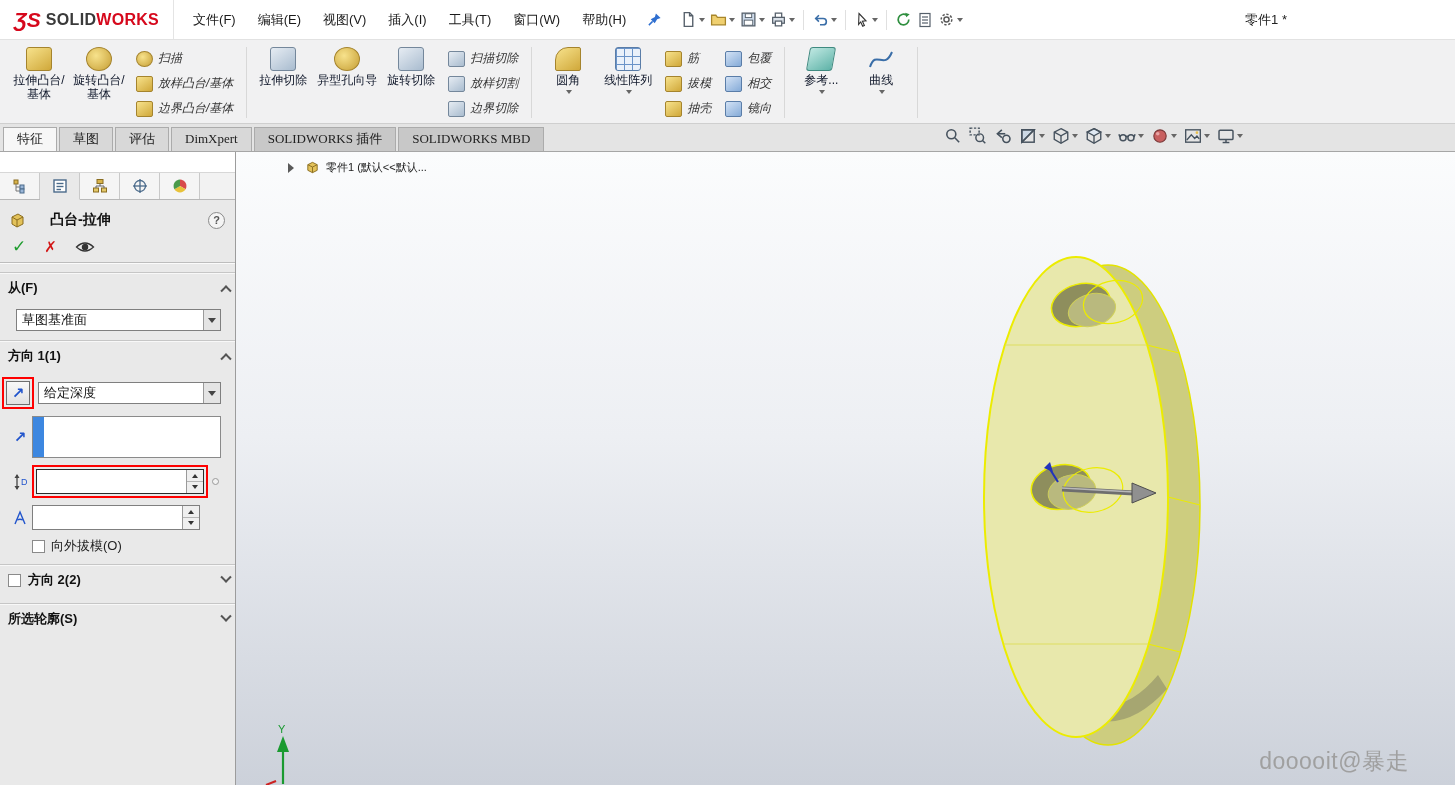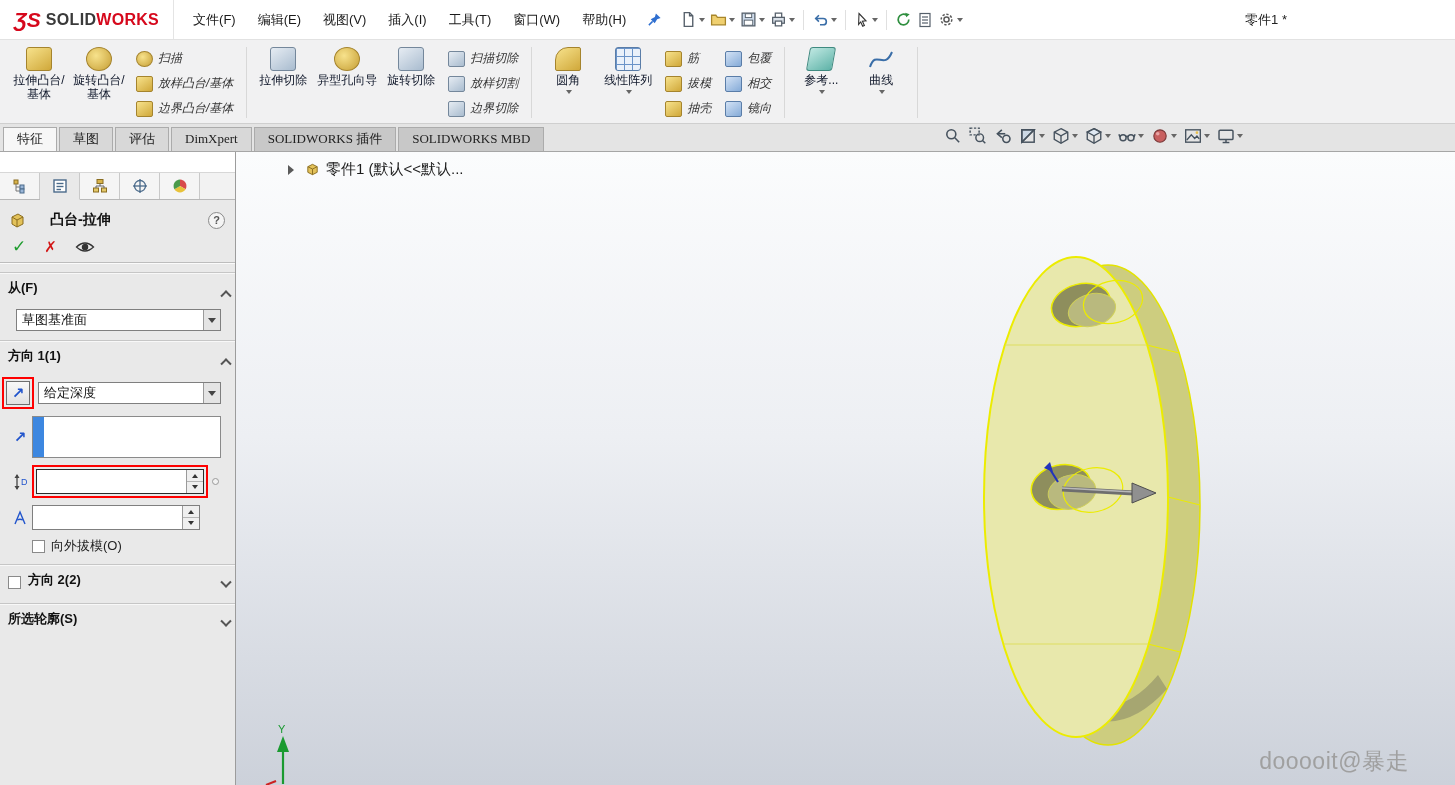--- a/index.html
+++ b/index.html
@@ -59,21 +59,21 @@
   .panel-top { height:21px; background:#fff; border-bottom:1px solid #d7d7d7; }
   .panel-tabs { height:27px; display:flex; background:#f2f2f2; border-bottom:1px solid #b8b8b8; }
   .ptab { width:40px; display:flex; align-items:center; justify-content:center; border-right:1px solid #c9c9c9; background:#f5f5f5; cursor:default; }
   .ptab.active { background:#e9e9e9; border-bottom:1px solid #e9e9e9; margin-bottom:-1px; }
   .pm { flex:1; overflow:hidden; font-size:13px; }
   .pm-header { display:flex; align-items:center; gap:24px; padding:11px 10px 7px 8px; font-weight:bold; font-size:14px; color:#111; }
   .help-circle { margin-left:auto; width:17px; height:17px; border:1px solid #8a8a8a; border-radius:50%; font-size:11px; font-weight:bold; color:#555; display:flex; align-items:center; justify-content:center; background:#f4f4f4; }
   .pm-actions { display:flex; align-items:center; gap:18px; padding:3px 12px 7px; border-bottom:1px solid #bdbdbd; box-shadow:0 1px 0 #fbfbfb; }
   .ok-mark { color:#1f9d2f; font-size:17px; font-weight:bold; line-height:16px; }
   .cancel-mark { color:#d21515; font-size:15px; font-weight:bold; line-height:16px; }
-  .pm-sec { display:flex; align-items:flex-end; padding:6px 2px 5px 8px; border-top:1px solid #c6c6c6; margin-top:9px; box-shadow:inset 0 1px 0 #f8f8f8; }
+  .pm-sec { display:flex; align-items:center; padding:6px 2px 5px 8px; border-top:1px solid #c6c6c6; margin-top:9px; box-shadow:inset 0 1px 0 #f8f8f8; }
   .pm-sec .sec-label { font-weight:bold; color:#111; }
   .chev { width:8px; height:8px; border-right:2px solid #555; border-bottom:2px solid #555; margin-left:auto; margin-right:3px; }
   .chev.up { transform:rotate(-135deg) translate(-2px,-2px); }
   .chev.down { transform:rotate(45deg) translate(-2px,-2px); }
   .pm-row { display:flex; align-items:center; margin:7px 14px 0 8px; }
   .rowicon { width:24px; flex:0 0 24px; display:flex; justify-content:center; align-items:center; }
   .sel-box { flex:1; height:22px; background:#fff; border:1px solid #7f7f7f; display:flex; align-items:center; padding-left:5px; font-size:13px; color:#111; }
   .dd { margin-left:auto; width:17px; align-self:stretch; background:#e4e4e4; border-left:1px solid #9a9a9a; display:flex; align-items:center; justify-content:center; }
   .dd .tri { width:0; height:0; border:4px solid transparent; border-top:5px solid #444; margin-top:4px; }
   .dir-arrow { color:#2255cc; font-weight:bold; font-size:15px; line-height:14px; }
@@ -89,21 +89,21 @@
   .spinner .half:first-child { border-bottom:1px solid #b5b5b5; }
   .tri-u { width:0; height:0; border:3px solid transparent; border-bottom:4px solid #333; margin-bottom:2px;}
   .tri-dn { width:0; height:0; border:3px solid transparent; border-top:4px solid #333; margin-top:2px;}
   .dot { width:7px; height:7px; border:1px solid #9a9a9a; border-radius:50%; background:#f2f2f2; margin-left:4px; }
   .cb { width:13px; height:13px; border:1px solid #8a8a8a; background:#fff; flex:0 0 13px; }
   .cb-label { margin-left:6px; color:#222; }
   .sec-cb { margin-right:7px; }
 
   
   .viewport { position:relative; flex:1; background:linear-gradient(180deg,#fbfcfd 0%,#edeff3 45%,#ccd1da 100%); overflow:hidden; }
-  .flyout { position:absolute; left:8px; top:8px; display:flex; align-items:center; gap:6px; font-size:15px; color:#1c1c1c;padding-left:44px; }
+  .flyout { position:absolute; left:8px; top:8px; display:flex; align-items:center; gap:6px; font-size:11px; color:#1c1c1c;padding-left:44px; }
   .fly-caret { width:0; height:0; border:5px solid transparent; border-left:6px solid #5a5a5a; }
   .scene { position:absolute; left:0; top:0; }
   .watermark { position:absolute; right:46px; bottom:8px; font-size:23px; color:#a0a0a0; letter-spacing:.5px; }
 </style>
 </head>
 <body>
 
 <div class="app">
 
   <div class="titlebar">

